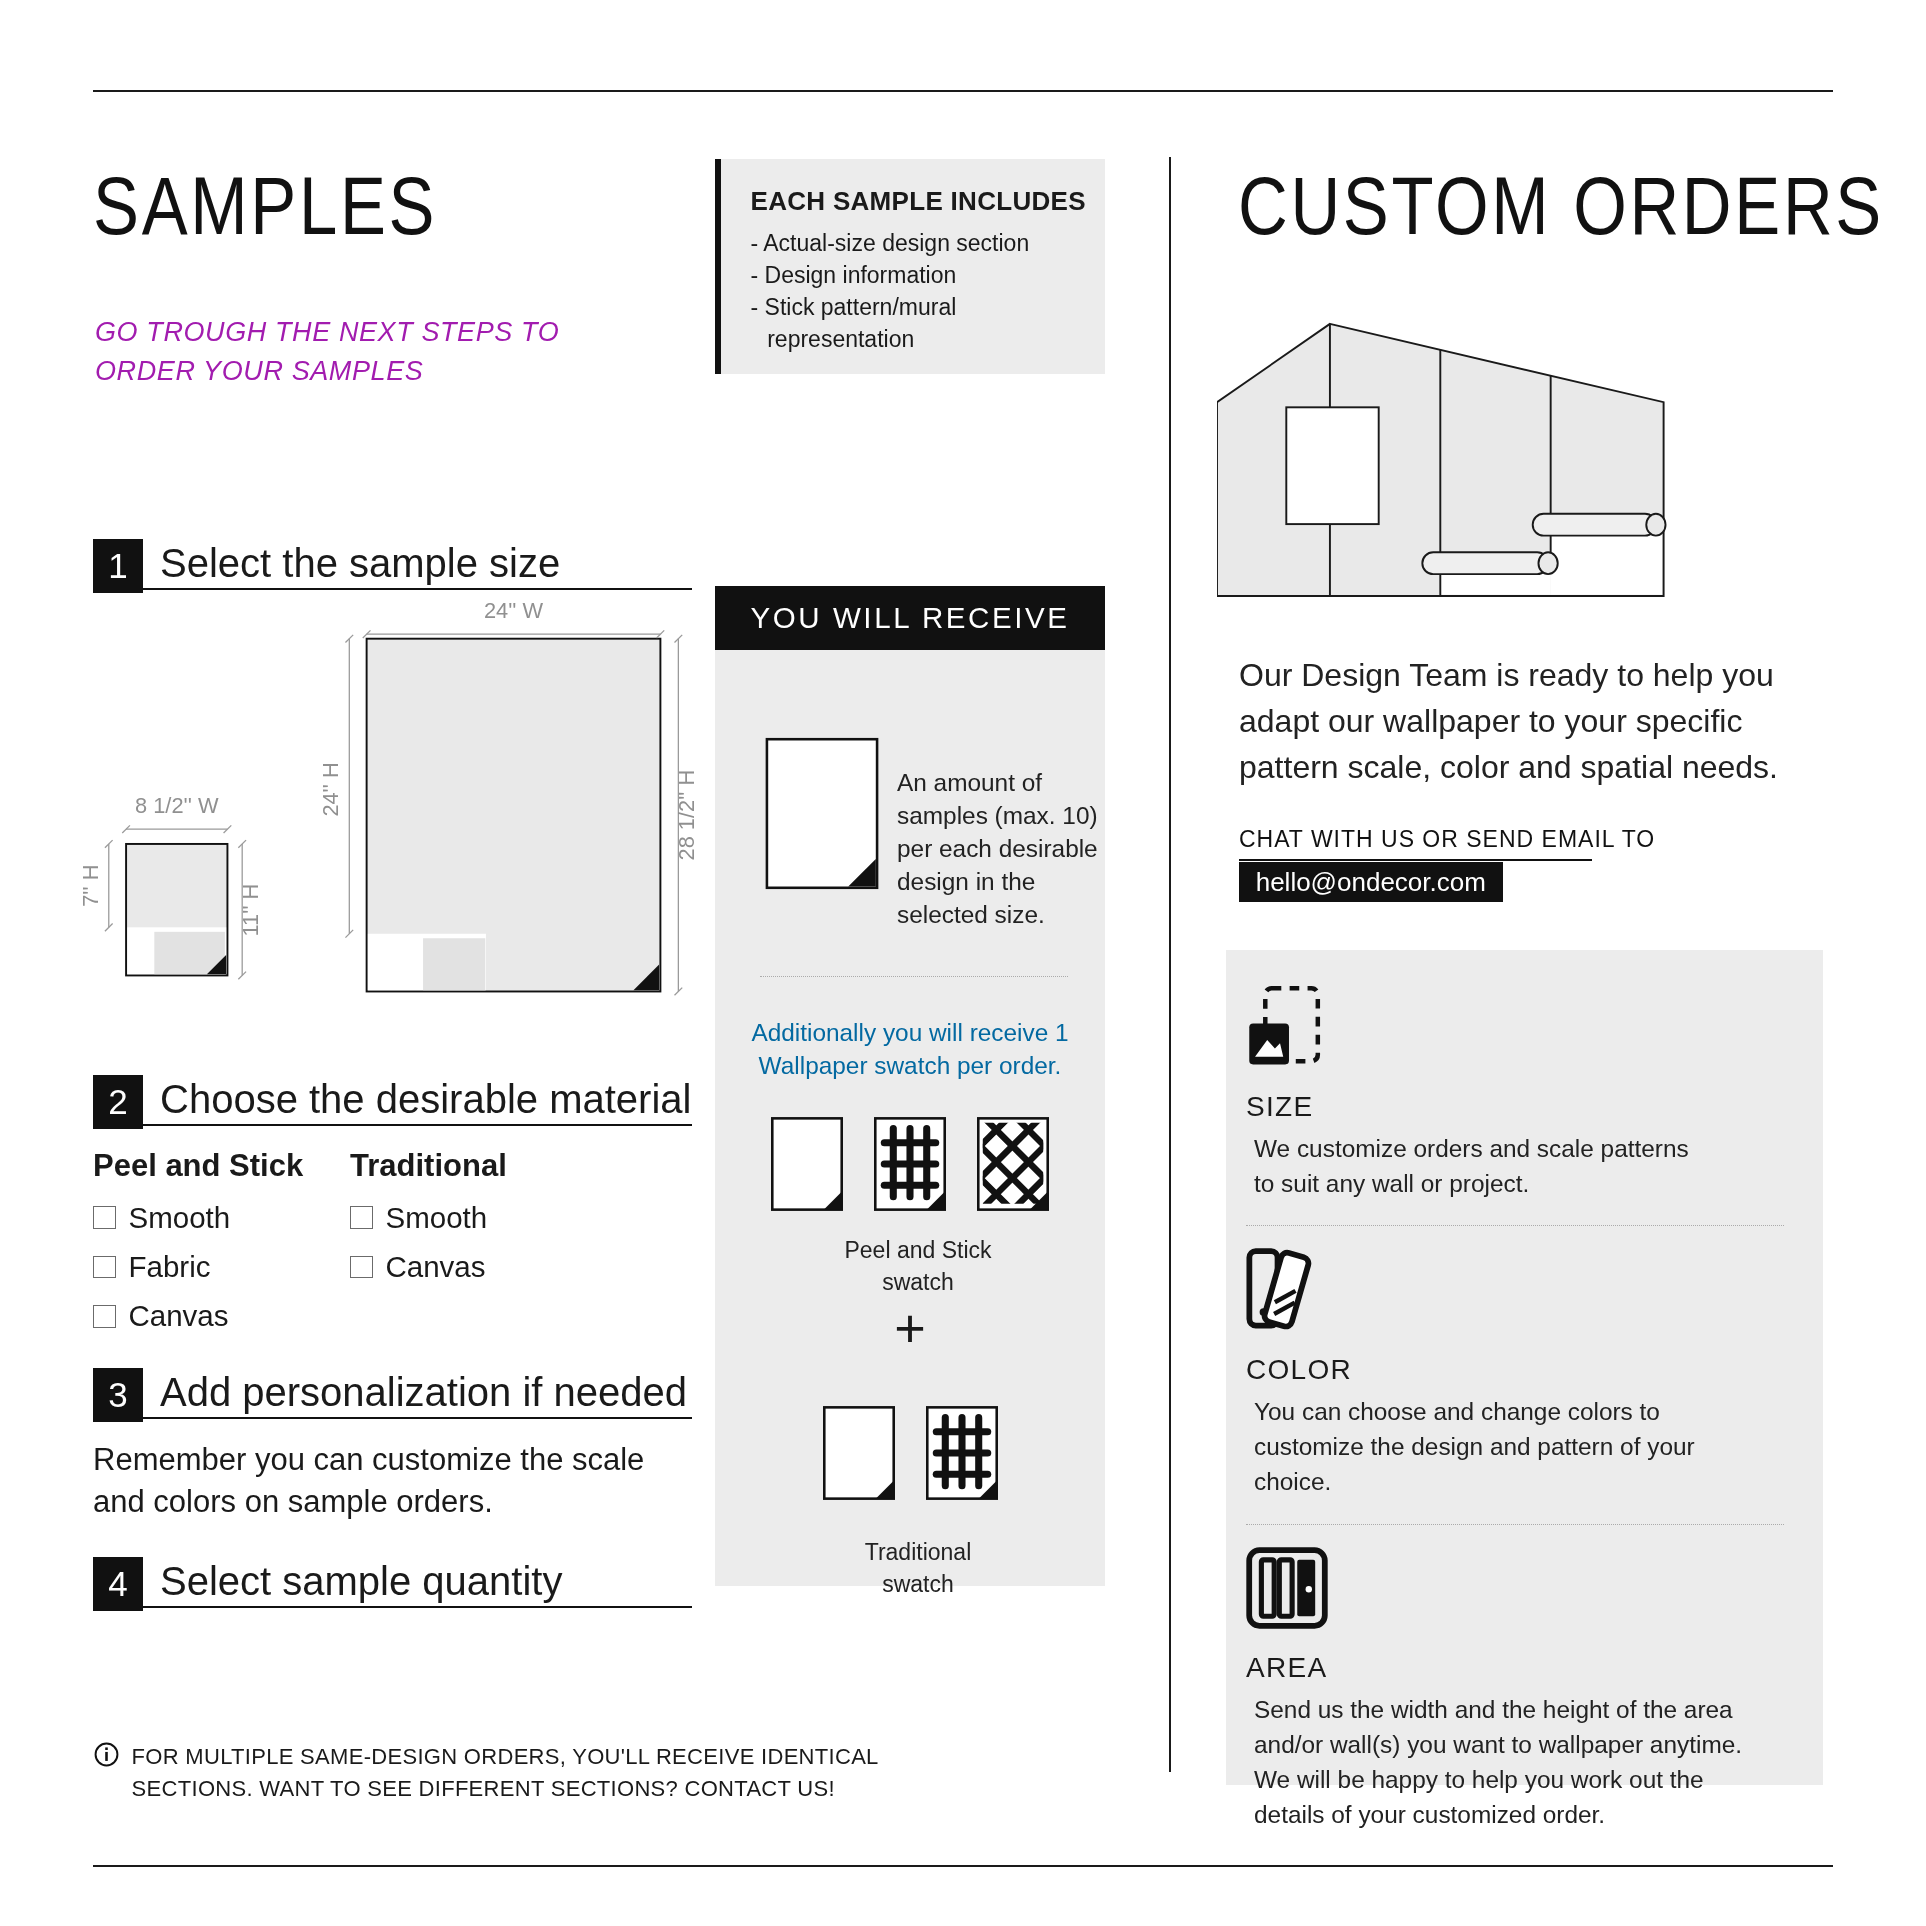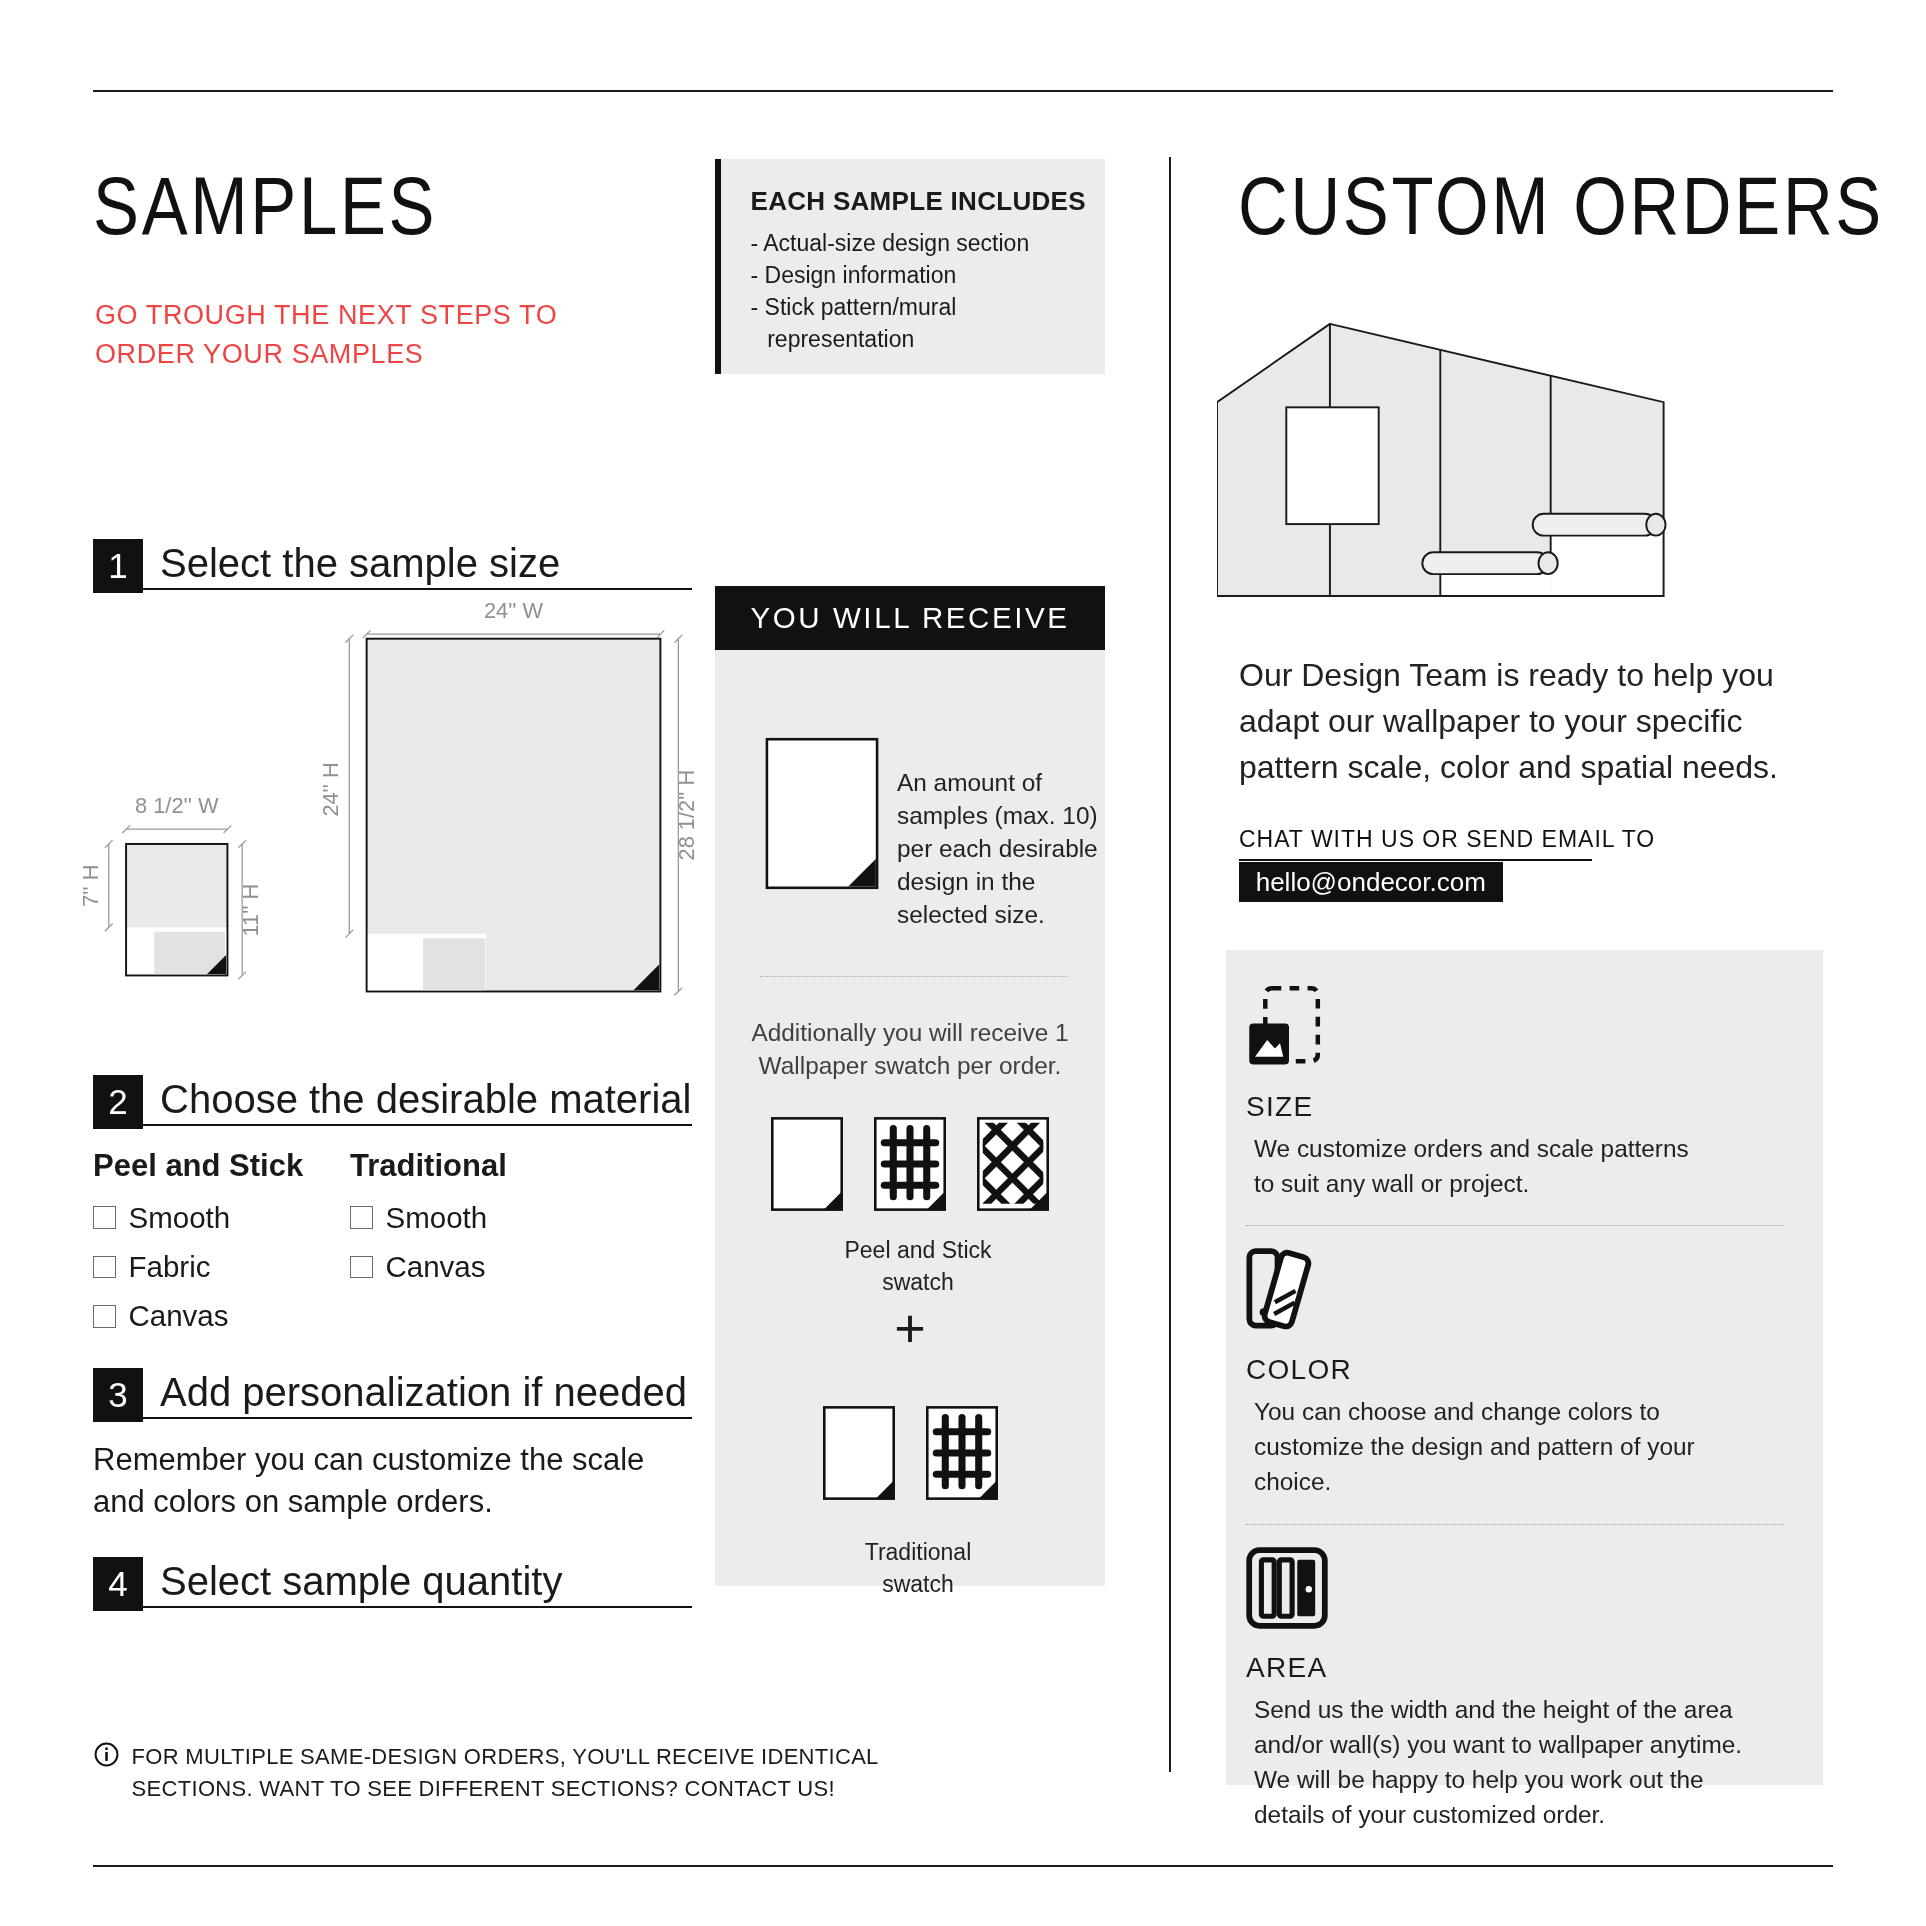--- a/index.html
+++ b/index.html
@@ -9,22 +9,22 @@
   .rule{position:absolute;height:1.9px;background:#1a1a1a;}
   #top-rule{left:93px;top:90px;width:1740px;}
   #bottom-rule{left:93px;top:1865px;width:1740px;}
   #column-divider{position:absolute;left:1169px;top:157px;width:1.9px;height:1615px;background:#1a1a1a;}
 
   .big-title{position:absolute;font-size:82px;font-weight:400;letter-spacing:3.2px;
              transform:scaleX(.84);transform-origin:left top;white-space:nowrap;color:#111;}
   #samples-title{left:93px;top:159px;}
   #custom-title{left:1238px;top:159px;}
 
-  #samples-subtitle{position:absolute;left:95px;top:296px;width:488px;
-                    font-size:27px;line-height:39px;letter-spacing:0.6px;color:#ef4444;}
+  #samples-subtitle{position:absolute;left:95px;top:313px;width:488px;
+                    font-size:27px;line-height:39px;letter-spacing:0.6px;color:#a21caf;font-style:italic;}
 
   
   #includes-box{position:absolute;left:715px;top:159px;width:390px;height:215px;
                 background:#ECECEC;border-left:6.4px solid #111;box-sizing:border-box;
                 padding:27px 19px 0 29.5px;}
   #includes-box h3{margin:0 0 10.3px 0;font-size:26px;font-weight:700;letter-spacing:0.3px;}
   #includes-box ul{margin:0;padding:0;list-style:none;}
   #includes-box li{font-size:23px;line-height:32px;padding-left:16.7px;text-indent:-16.7px;}
 
   
@@ -63,21 +63,21 @@
 
   
   #receive-banner{position:absolute;left:715px;top:586px;width:390px;height:64px;background:#111;
                   color:#fff;font-size:29.5px;letter-spacing:2.6px;display:flex;align-items:center;justify-content:center;}
   #receive-panel{position:absolute;left:715px;top:650px;width:390px;height:936px;background:#ECECEC;}
   #receive-sheet{position:absolute;left:50px;top:87px;}
   #amount-text{position:absolute;left:182px;top:116px;width:205px;font-size:24.4px;line-height:33px;color:#222;}
   .dotted-sep{border:none;border-top:1.3px dotted #ABABAB;margin:0;}
   #receive-sep{position:absolute;left:45px;top:326px;width:308px;}
   #additional-text{position:absolute;left:0;top:366px;width:390px;box-sizing:border-box;padding:0 28px;
-                   text-align:center;font-size:24.4px;line-height:33px;color:#404040;}
+                   text-align:center;font-size:24.4px;line-height:33px;color:#0369a1;}
   .swatch-row{position:absolute;left:0;width:390px;display:flex;justify-content:center;gap:31px;}
   #swatch-row-1{top:467px;} #swatch-row-2{top:756px;}
   .swatch-caption{position:absolute;left:8px;width:390px;text-align:center;font-size:23px;line-height:32px;color:#222;}
   #peel-caption{top:584px;} #peel-caption span, #trad-caption span{display:inline-block;width:180px;}
   #plus-sign{position:absolute;left:0;top:647px;width:390px;text-align:center;
              font-size:54px;font-weight:100;color:#1a1a1a;}
   #trad-caption{top:886px;}
 
   
   #house-illustration{position:absolute;left:1217px;top:318px;}

